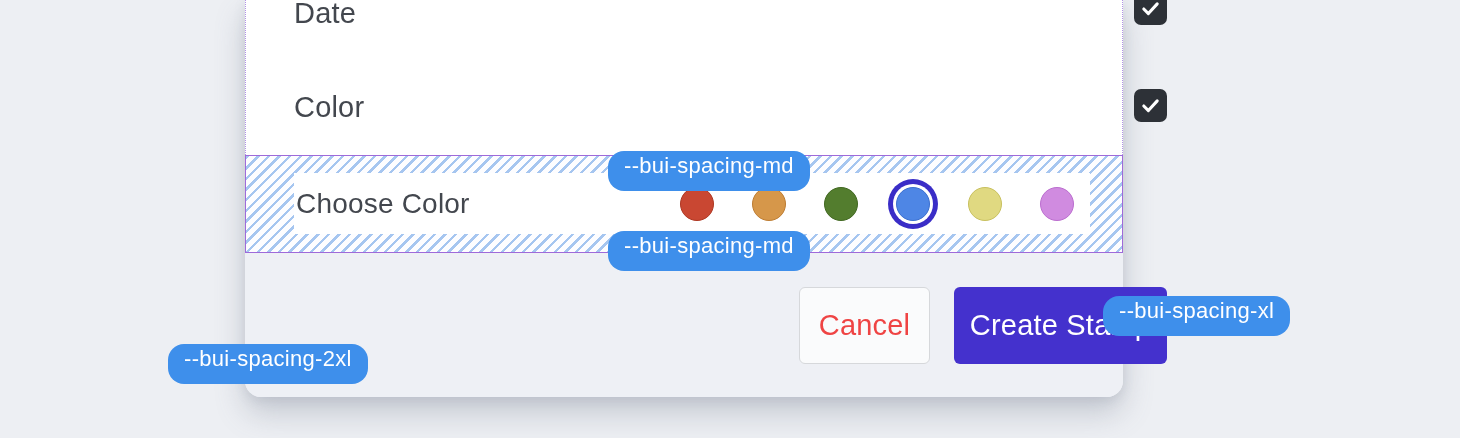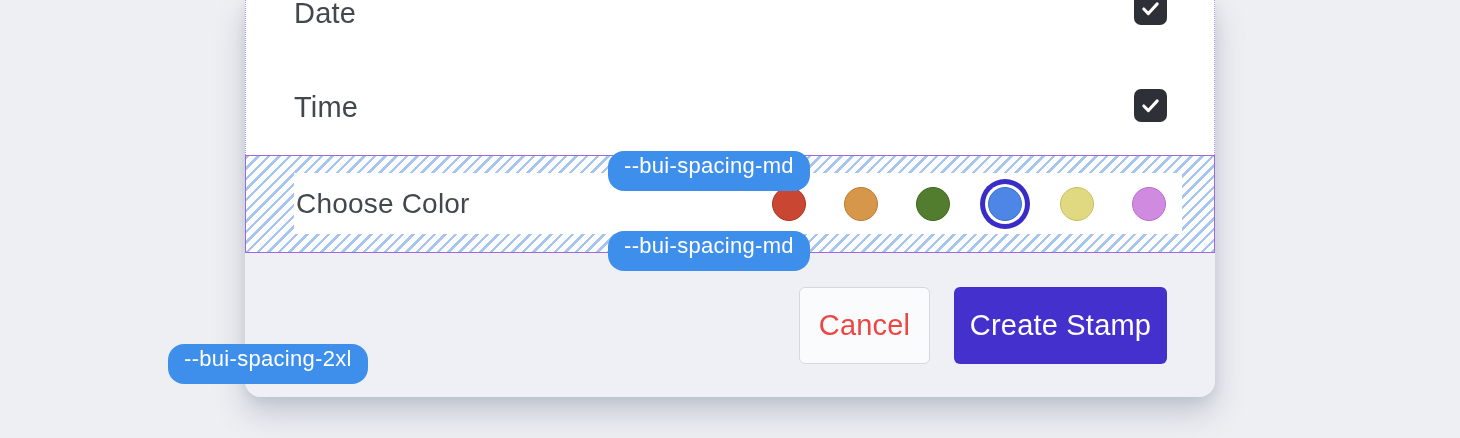--- a/index.html
+++ b/index.html
@@ -6,21 +6,21 @@
   html,body { width:1460px; height:438px; }
   body {
     position:relative; overflow:hidden;
     background:#edeff3;
     font-family:"Liberation Sans","DejaVu Sans",sans-serif;
   }
   .stage { position:absolute; inset:0; }
 
   
   .dialog {
-    position:absolute; left:245px; top:0; width:970px; height:397px;
+    position:absolute; left:245px; top:0; width:878px; height:397px;
     border-radius:0 0 16px 16px;
     box-shadow:0 16px 30px rgba(104,114,134,0.30), 0 3px 12px rgba(104,114,134,0.14);
   }
   .dlg-body {
     position:absolute; left:0; right:0; top:0; height:155px; background:#ffffff;
     border-left:1px dotted #b292e6; border-right:1px dotted #b292e6;
   }
   .field-label {
     position:absolute; left:48px; font-size:29px; line-height:34px; color:#43474e;
     letter-spacing:0.2px;
@@ -99,21 +99,21 @@
     <div class="dlg-body">
       <span class="field-label lbl-date">Date</span>
       <span class="checkbox cb-date" style="background: rgb(45, 49, 55);">
         <span>
           <svg viewBox="0 0 24 24" width="23" height="23">
             <path d="M5 12.5 L9.8 17.3 L19 7.2" fill="none" stroke="#ffffff" stroke-width="3.2" stroke-linecap="round" stroke-linejoin="round"></path>
           </svg>
         </span>
       </span>
 
-      <span class="field-label lbl-time">Time</span>
+      <span class="field-label lbl-time">Color</span>
       <span class="checkbox cb-time" style="background: rgb(45, 49, 55);">
         <span>
           <svg viewBox="0 0 24 24" width="23" height="23">
             <path d="M5 12.5 L9.8 17.3 L19 7.2" fill="none" stroke="#ffffff" stroke-width="3.2" stroke-linecap="round" stroke-linejoin="round"></path>
           </svg>
         </span>
       </span>
     </div>
 
     <div class="hatch-band">
@@ -133,14 +133,15 @@
     <div class="dlg-footer">
       <button class="btn btn-cancel">Cancel</button>
       <button class="btn btn-create">Create Stamp</button>
     </div>
 
   </div>
 
   <span class="pill pill-md-top" style="background: rgb(62, 143, 235);">--bui-spacing-md</span>
   <span class="pill pill-md-bot" style="background: rgb(62, 143, 235);">--bui-spacing-md</span>
   <span class="pill pill-2xl" style="background: rgb(62, 143, 235); margin-top: 48px;">--bui-spacing-2xl</span>
+  <span class="pill pill-xl" style="background: rgb(62, 143, 235);">--bui-spacing-xl</span>
 
 </div>
 
 </body></html>

